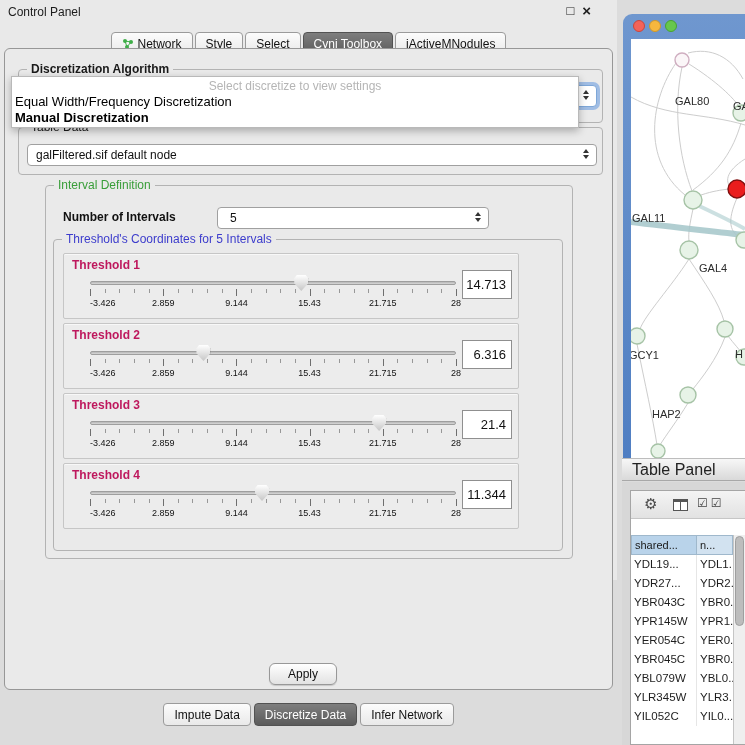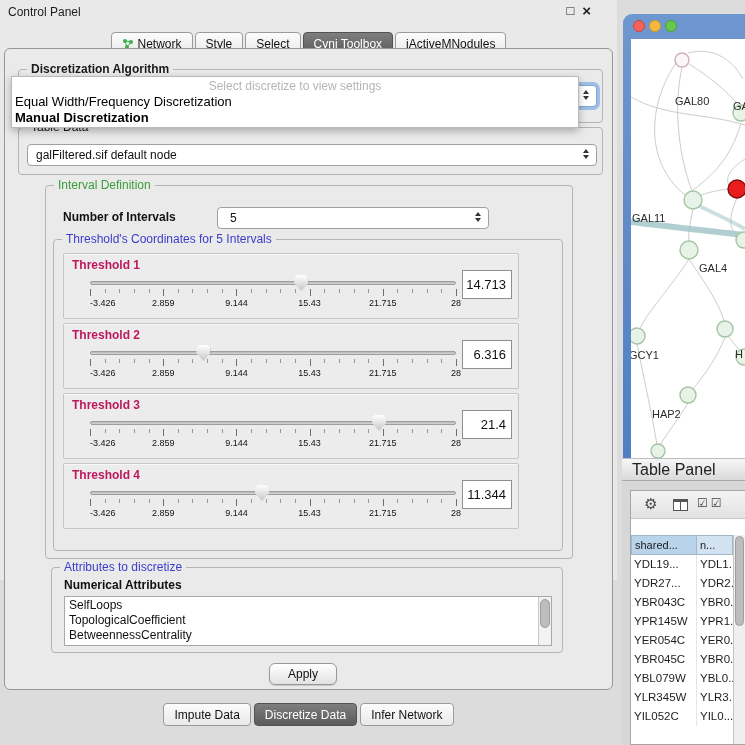--- a/index.html
+++ b/index.html
@@ -381,34 +381,20 @@
                 <span style="left: 80%;">21.715</span>
                 <span style="left: 100%;">28</span>
               </div>
       <div class="thumb" style="left: calc(47% - 7px);"></div>
     </div>
     <div class="value-box">11.344</div>
   </div>
 </div>
     </div>
 
-    <div class="groupbox fs-attrs">
-      <span class="legend blue">Attributes to discretize</span>
-      <span class="attrs-title">Numerical Attributes</span>
-      <div class="listbox">
-        <ul id="attr-list">
-            <li>SelfLoops</li>
-            <li>TopologicalCoefficient</li>
-            <li>BetweennessCentrality</li>
-          </ul>
-        <div class="vscroll">
-            <div class="vthumb"></div>
-          </div>
-      </div>
-    </div>
 
     <div class="apply-button">Apply</div>
   </div>
 
   <div class="bottom-tabs" id="bottom-tabs">
       <div class="tab">
         <span>Impute Data</span>
       </div>
       <div class="tab selected">
         <span>Discretize Data</span>

